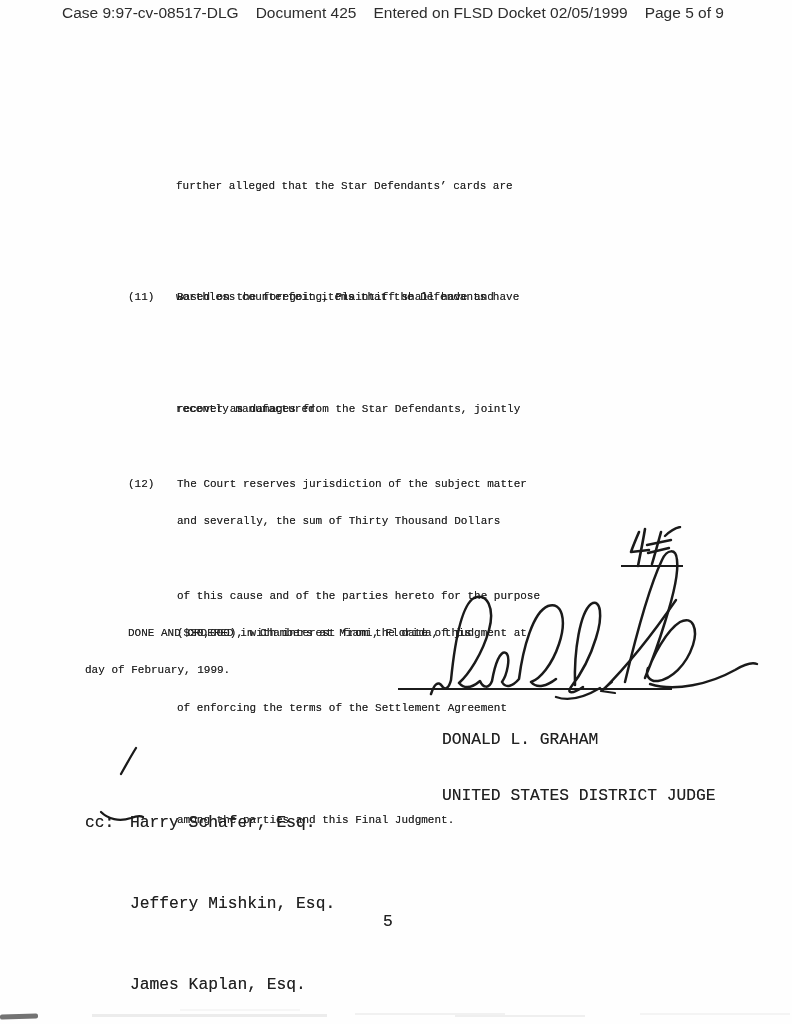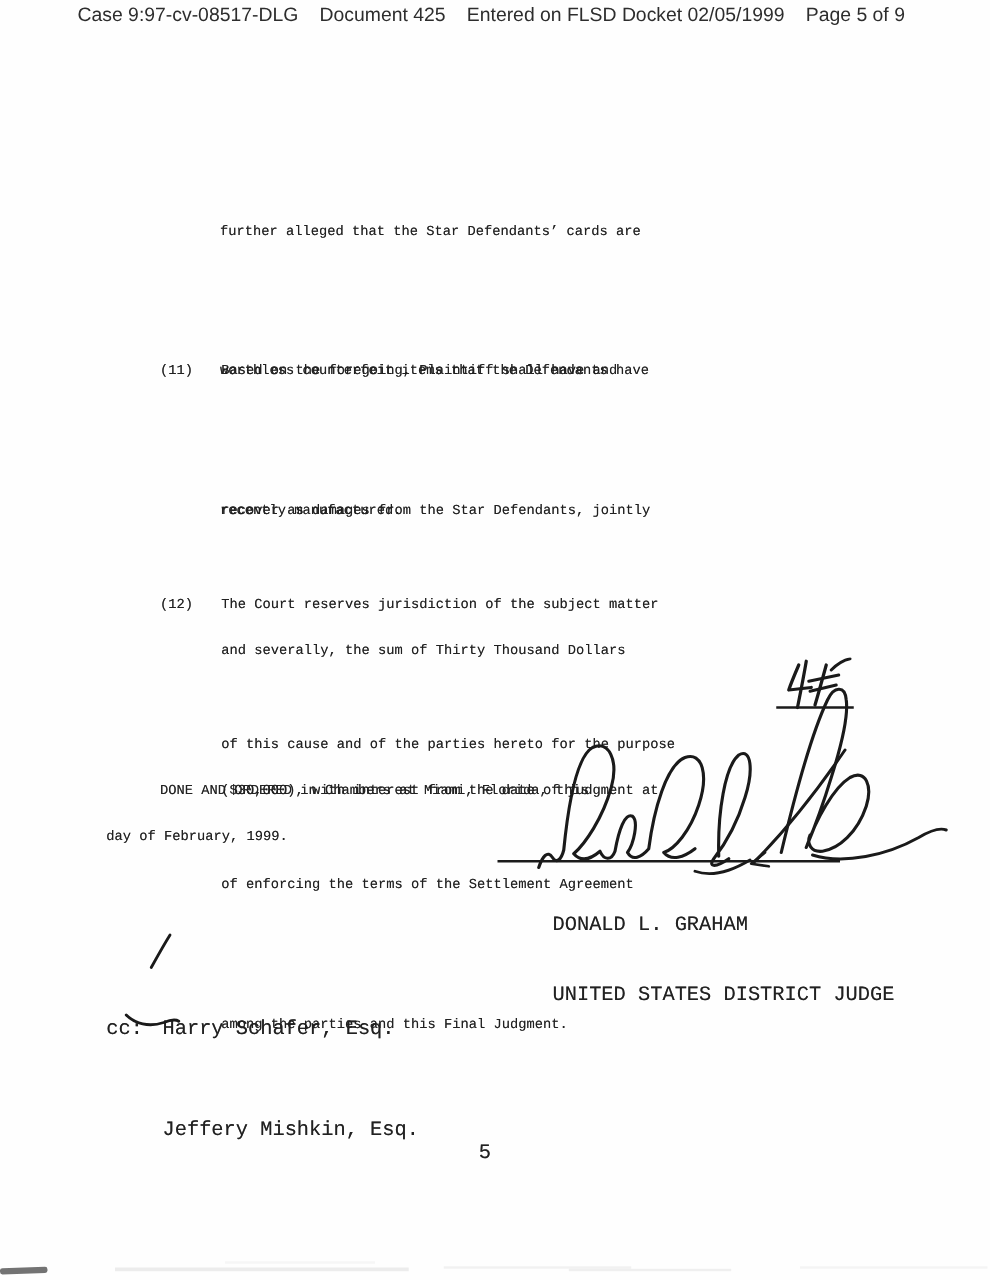--- a/index.html
+++ b/index.html
@@ -123,20 +123,21 @@
 </svg>
 
 <div class="sig-name-block">
   <div>DONALD L. GRAHAM</div>
   <div>UNITED STATES DISTRICT JUDGE</div>
 </div>
 
 <div class="ccblock">
   <div><span class="cc-label">cc:</span><span>Harry Schafer, Esq.</span></div>
   <div class="cc-indent">Jeffery Mishkin, Esq.</div>
+  <div class="cc-indent">James Kaplan, Esq.</div>
 </div>
 
 <svg class="abs" style="left:95px; top:744px;" width="52" height="84" viewBox="0 0 52 84">
   <path stroke-width="2.3" d="M 41,4 C 36,12 31,21 26,30"></path>
   <path stroke-width="2.3" d="M 6,68 C 13,75 24,78 36,74 C 41,72 45,71 48,73"></path>
 </svg>
 
 <div class="page-num">5</div>
 
 <div class="streak s0"></div>

